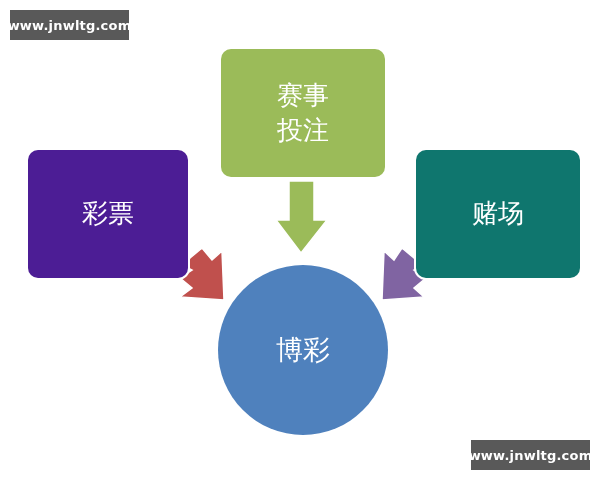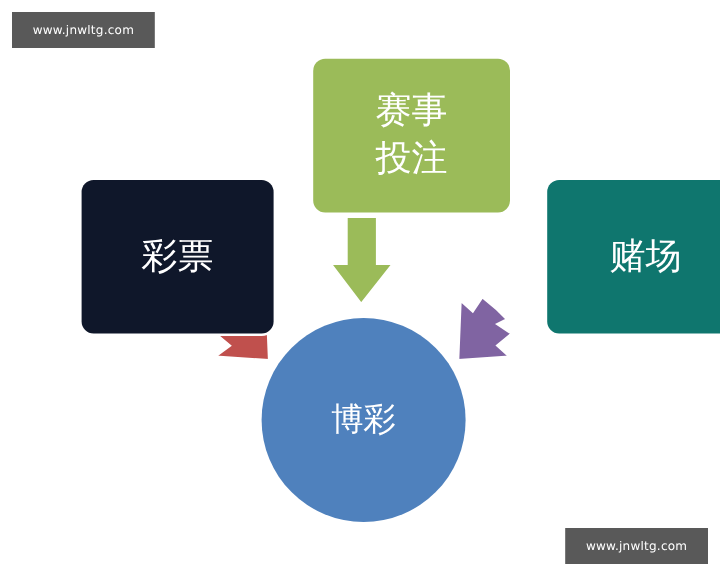--- a/index.html
+++ b/index.html
@@ -3,34 +3,33 @@
   <meta charset="utf-8">
   <style>
     html, body { margin: 0; padding: 0; }
     body {
       width: 600px; height: 480px; position: relative; overflow: hidden;
       background: #ffffff;
       font-family: "DejaVu Sans", sans-serif;
     }
     .watermark {
       position: absolute; background: #595959; color: #ffffff;
-      font-family: "DejaVu Sans", sans-serif; font-size: 10px; font-weight: normal;
+      font-family: "DejaVu Sans", sans-serif; font-size: 13px; font-weight: bold;
       display: flex; align-items: center; justify-content: center;
       letter-spacing: 0.2px;
     }
     .wm-top { left: 10px; top: 10px; width: 119px; height: 30px; }
     .wm-bottom { left: 471px; top: 440px; width: 119px; height: 30px; }
     .box {
       position: absolute; border-radius: 10px; color: #ffffff;
       display: flex; flex-direction: column; align-items: center; justify-content: center;
-      font-family: "DejaVu Serif", serif; font-size: 30px; line-height: 1.35;
+      font-family: "DejaVu Serif", serif; font-size: 26px; line-height: 1.35;
       box-shadow: 0 0 0 2px #ffffff;
-      margin-left: 40px;
     }
-    .box-lottery { left: 28px; top: 150px; width: 160px; height: 128px; background: #0f172a; }
+    .box-lottery { left: 28px; top: 150px; width: 160px; height: 128px; background: #4c1d95; }
     .box-sports { left: 221px; top: 49px; width: 164px; height: 128px; background: #9bbb59; }
     .box-casino { left: 416px; top: 150px; width: 164px; height: 128px; background: #0f766e; }
     .circle {
       position: absolute; left: 218px; top: 265px; width: 170px; height: 170px;
       border-radius: 50%; background: #4f81bd; color: #ffffff;
       display: flex; flex-direction: column; align-items: center; justify-content: center;
       font-family: "DejaVu Serif", serif; font-size: 27px; line-height: 1.35;
     }
     svg.arrows { position: absolute; left: 0; top: 0; width: 600px; height: 480px; pointer-events: none; }
   </style>

